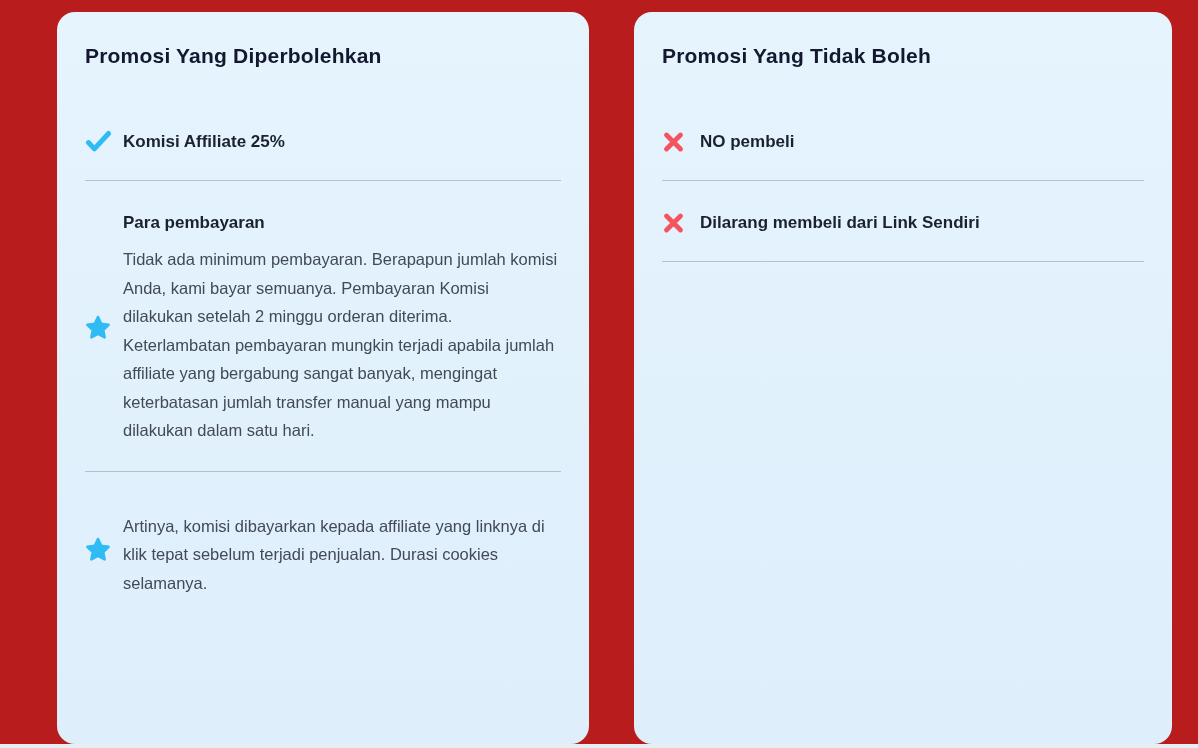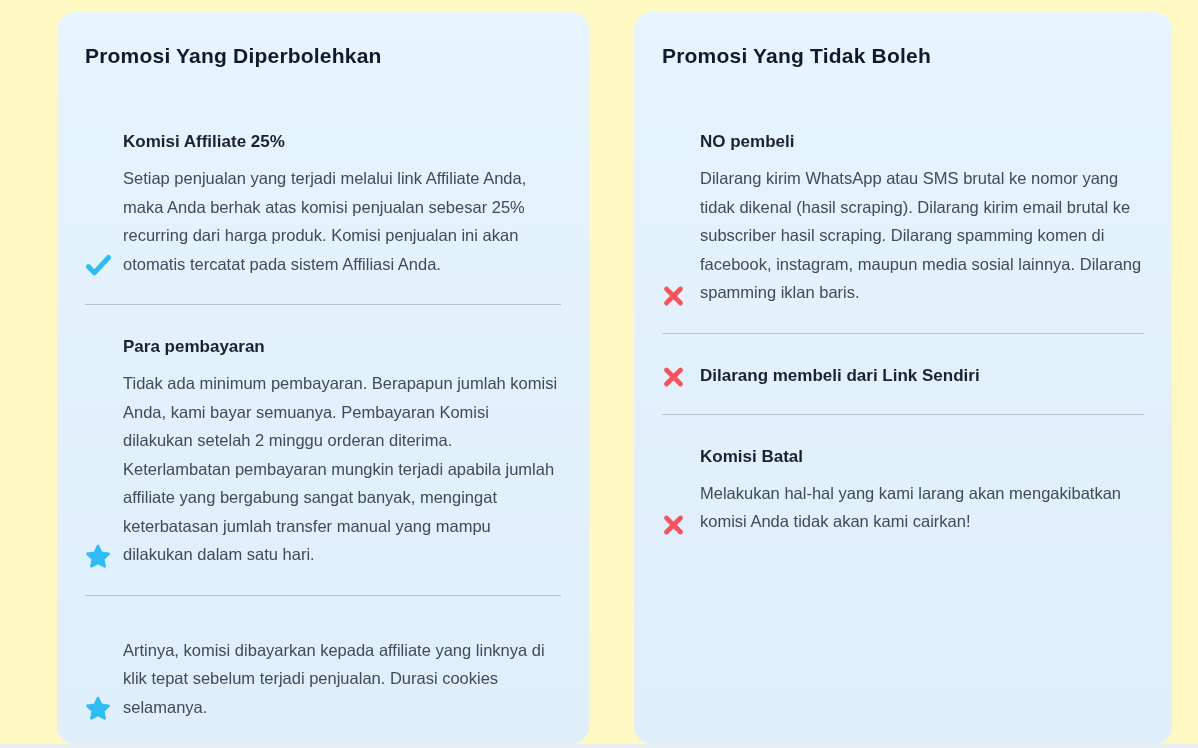--- a/index.html
+++ b/index.html
@@ -2,42 +2,42 @@
 <html><head>
 <meta charset="utf-8">
 <style>
   * { margin: 0; padding: 0; box-sizing: border-box; }
   html, body {
     width: 1198px; height: 748px;
     background: #ffffff;
     font-family: "Liberation Sans", "DejaVu Sans", sans-serif;
     overflow: hidden;
   }
-  .page { position: relative; width: 1198px; height: 748px; background: #fef9c3; }
+  .page { position: relative; width: 1198px; height: 748px; background: #b91c1c; }
 
   .card {
     position: absolute;
     top: 12px;
     height: 732px;
     border-radius: 18px;
     background: linear-gradient(180deg, #e5f4fd 0%, #deeefb 100%);
     padding: 32px 28px 26px 28px;
   }
   .card-left  { left: 57px;  width: 532px; }
   .card-right { left: 622px; width: 538px; margin-left: 12px; }
 
   .card-title {
     font-size: 21px;
     font-weight: 700;
     letter-spacing: 0.2px;
     color: #14182e;
     margin: 0 0 62px 0;
   }
 
-  .item { display: flex; align-items: flex-end; }
+  .item { display: flex; align-items: center; }
   .icon-box {
     flex: 0 0 38px;
     width: 38px;
     padding-top: 0;
     display: block;
   }
   .icon-blue { color: #2fbcf4; }
   .icon-red  { color: #f4545e; }
   .icon-box svg { display: block; }
 
@@ -78,21 +78,20 @@
     <h2 class="card-title">Promosi Yang Diperbolehkan</h2>
 
     <div class="item">
       <span class="icon-box icon-blue">
         <svg width="27" height="24" viewBox="0 0 24 22">
           <path d="M2.8 11.5l5.4 5.8L21.2 3.2" fill="none" stroke="currentColor" stroke-width="4.6" stroke-linecap="round" stroke-linejoin="round"></path>
         </svg>
       </span>
       <div class="item-content">
         <h3 class="item-heading">Komisi Affiliate 25%</h3>
-        <p class="item-body">Setiap penjualan yang terjadi melalui link Affiliate Anda, maka Anda berhak atas komisi penjualan sebesar 25% recurring dari harga produk. Komisi penjualan ini akan otomatis tercatat pada sistem Affiliasi Anda.</p>
       </div>
     </div>
 
     <hr class="divider">
 
     <div class="item">
       <span class="icon-box icon-blue">
         <svg width="26" height="25" viewBox="0 0 24 23">
           <path d="M12 1.8l3 6.3 6.8.9-5 4.8 1.3 6.8L12 17.3l-6.1 3.3 1.3-6.8-5-4.8 6.8-.9z" fill="currentColor" stroke="currentColor" stroke-width="2.4" stroke-linejoin="round"></path>
         </svg>
@@ -121,46 +120,34 @@
     <h2 class="card-title">Promosi Yang Tidak Boleh</h2>
 
     <div class="item">
       <span class="icon-box icon-red">
         <svg width="23" height="22" viewBox="0 0 22 22">
           <path d="M4 4l14 14M18 4L4 18" fill="none" stroke="currentColor" stroke-width="4.8" stroke-linecap="round"></path>
         </svg>
       </span>
       <div class="item-content">
         <h3 class="item-heading">NO pembeli</h3>
-        <p class="item-body">Dilarang kirim WhatsApp atau SMS brutal ke nomor yang tidak dikenal (hasil scraping). Dilarang kirim email brutal ke subscriber hasil scraping. Dilarang spamming komen di facebook, instagram, maupun media sosial lainnya. Dilarang spamming iklan baris.</p>
       </div>
     </div>
 
     <hr class="divider">
 
     <div class="item">
       <span class="icon-box icon-red">
         <svg width="23" height="22" viewBox="0 0 22 22">
           <path d="M4 4l14 14M18 4L4 18" fill="none" stroke="currentColor" stroke-width="4.8" stroke-linecap="round"></path>
         </svg>
       </span>
       <div class="item-content">
         <h3 class="item-heading">Dilarang membeli dari Link Sendiri</h3>
       </div>
     </div>
 
     <hr class="divider">
 
-    <div class="item">
-      <span class="icon-box icon-red">
-        <svg width="23" height="22" viewBox="0 0 22 22">
-          <path d="M4 4l14 14M18 4L4 18" fill="none" stroke="currentColor" stroke-width="4.8" stroke-linecap="round"></path>
-        </svg>
-      </span>
-      <div class="item-content">
-        <h3 class="item-heading">Komisi Batal</h3>
-        <p class="item-body">Melakukan hal-hal yang kami larang akan mengakibatkan komisi Anda tidak akan kami cairkan!</p>
-      </div>
-    </div>
   </section>
 
   <div class="footer-strip"></div>
 </div>
 
 </body></html>

